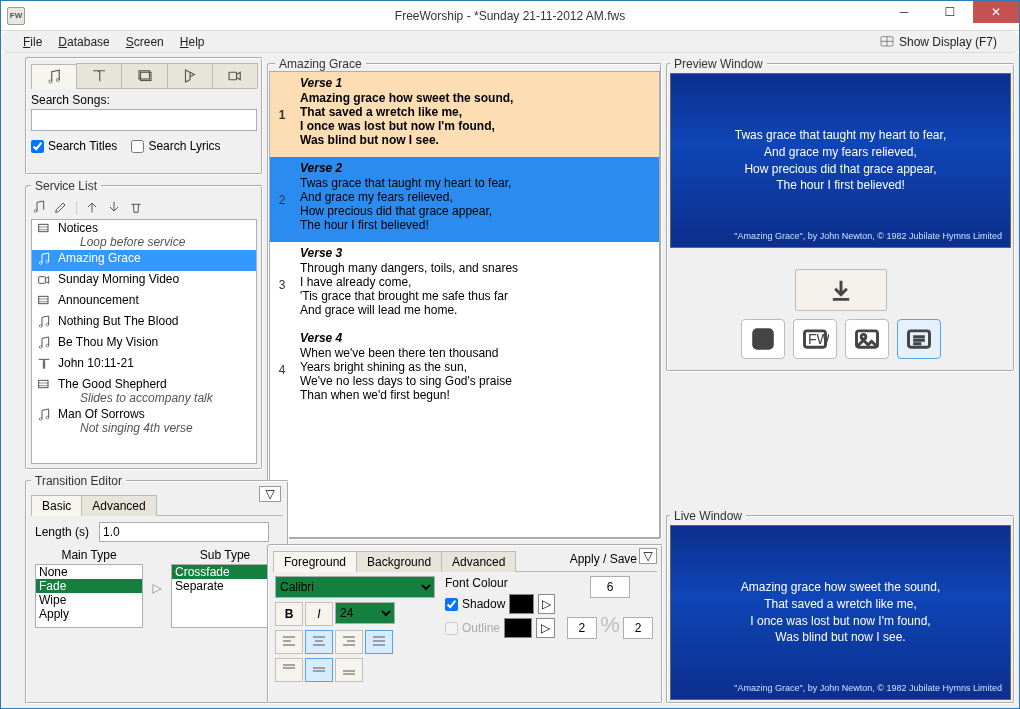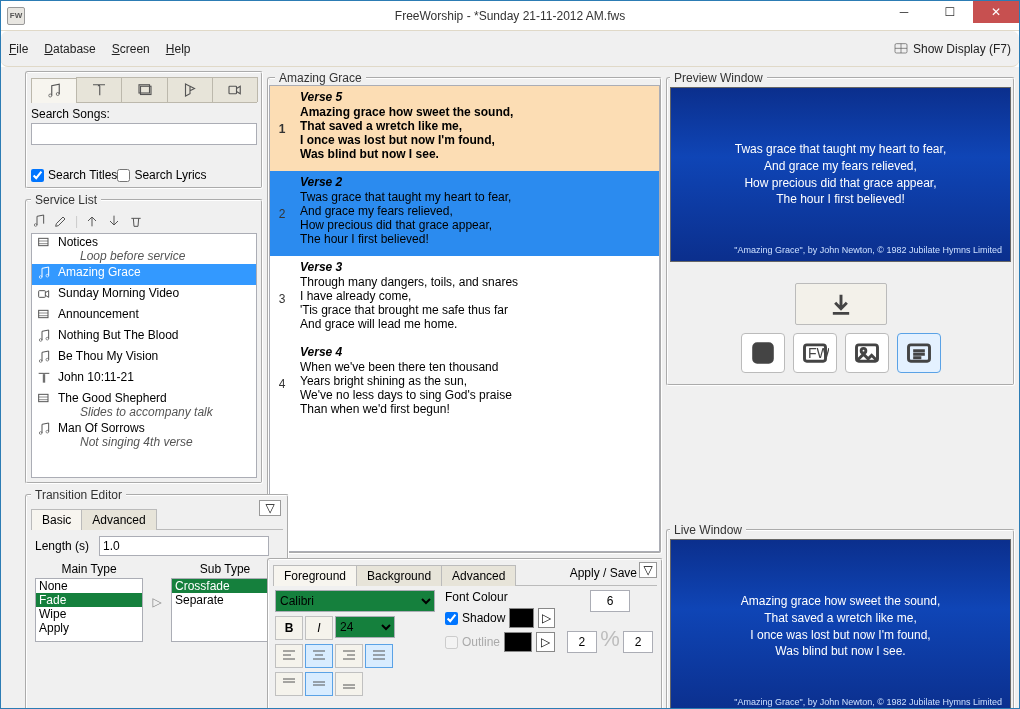--- a/index.html
+++ b/index.html
@@ -4,21 +4,21 @@
 <style>
 * { box-sizing: border-box; margin: 0; padding: 0; font-family: "Segoe UI", Tahoma, sans-serif; font-size: 12px; }
 body { width: 1020px; height: 709px; background: #fff; border: 1px solid #2c7cb4; overflow: hidden; }
 .titlebar { height: 30px; background: #fff; display: flex; align-items: center; position: relative; border-bottom: 1px solid #e0d9c8; }
 .titlebar .fw-badge { width: 18px; height: 18px; background: #e8e6e1; border: 1px solid #999; border-radius: 2px; margin: 0 6px; font-size: 8px; display: flex; align-items: center; justify-content: center; font-weight: bold; color: #555; }
 .titlebar .title { position: absolute; left: 0; right: 0; text-align: center; color: #333; }
 .titlebar .winbtns { position: absolute; right: 0; top: 0; display: flex; }
 .titlebar .winbtns div { width: 46px; height: 22px; display: flex; align-items: center; justify-content: center; font-family: sans-serif; }
 .titlebar .winbtns .close { background: #c75050; color: #fff; }
 .titlebar .winbtns .min, .titlebar .winbtns .max { color: #333; }
-.menubar { height: 36px; background: #f0f0f0; display: flex; align-items: center; padding: 0 8px; gap: 16px; border-bottom: 1px solid #e0d9c8; border-radius: 7px; }
+.menubar { height: 22px; background: #f0f0f0; display: flex; align-items: center; padding: 0 22px; gap: 16px; border-bottom: 1px solid #e0d9c8; border-radius: 7px; }
 .menubar span { color: #222; cursor: default; }
 .menubar .u { text-decoration: underline; }
 .menubar .spacer { flex: 1; }
 .showdisplay { display: flex; align-items: center; gap: 4px; }
 .showdisplay svg { width: 16px; height: 16px; }
 
 .content { display: flex; height: 655px; background: #f0f0f0; padding: 4px; gap: 4px; }
 .col { display: flex; flex-direction: column; gap: 4px; }
 .col.left { width: 258px; padding-left: 20px; }
 .col.mid  { width: 395px; }
@@ -27,21 +27,21 @@
 fieldset { border: 2px groove #fff; border-radius: 3px; padding: 4px; background: #f0f0f0; }
 legend { padding: 0 4px; color: #333; }
 
 
 .tabs { display: flex; border-bottom: 1px solid #bcb8ac; height: 26px; margin-bottom: 4px; }
 .tab { flex: 1; background: #e7e4d9; border: 1px solid #bcb8ac; border-bottom: none; margin-right: -1px; display: flex; align-items: center; justify-content: center; }
 .tab.active { background: #f7f5ef; position: relative; top: 1px; }
 .tab svg { width: 18px; height: 18px; stroke: #555; fill: none; }
 .searchbox label { display: block; margin: 2px 0; }
 .searchbox input[type=text] { width: 100%; height: 22px; border: 1px solid #abadb5; background:#fff; padding:0 3px; }
-.chkrow { display: flex; margin-top: 21px; align-items: flex-end; }
+.chkrow { display: flex; gap: 14px; margin-top: 6px; align-items: flex-end; }
 .chkrow label { display: flex; align-items: center; gap: 4px; }
 
 .toolbar { display:flex; gap:6px; padding:2px 0 4px; align-items:center; }
 .toolbar svg { width:16px; height:16px; stroke:#555; fill:none; }
 
 .servicelist { background:#fff; border:1px solid #abadb5; height: 245px; overflow:auto; }
 .srow { display:flex; align-items:flex-start; padding:1px 4px; gap:6px; }
 .srow.sel { background:#3399ff; color:#fff; }
 .srow .ic { width:16px; flex-shrink:0; }
 .srow .txt { flex:1; }
@@ -306,21 +306,21 @@
     </fieldset>
   </div>
 
   <div class="col mid">
     <fieldset class="song">
       <legend>Amazing Grace</legend>
       <div class="verses" id="verses">
           <div class="verse a">
             <div class="num">1</div>
             <div class="body">
-              <div class="vh">Verse 5</div>
+              <div class="vh">Verse 1</div>
               <div>Amazing grace how sweet the sound,</div>
               <div>That saved a wretch like me,</div>
               <div>I once was lost but now I'm found,</div>
               <div>Was blind but now I see.</div>
             </div>
           </div>
           <div class="verse b">
             <div class="num">2</div>
             <div class="body">
               <div class="vh">Verse 2</div>

